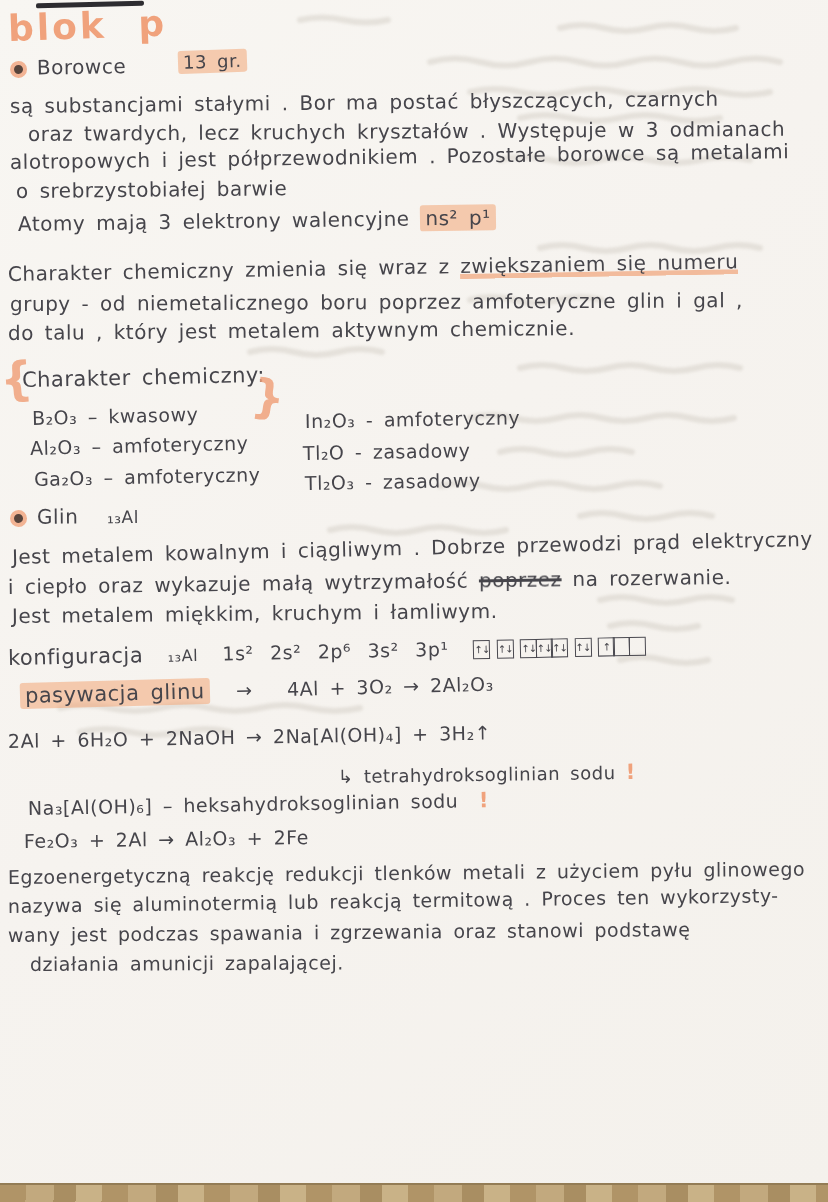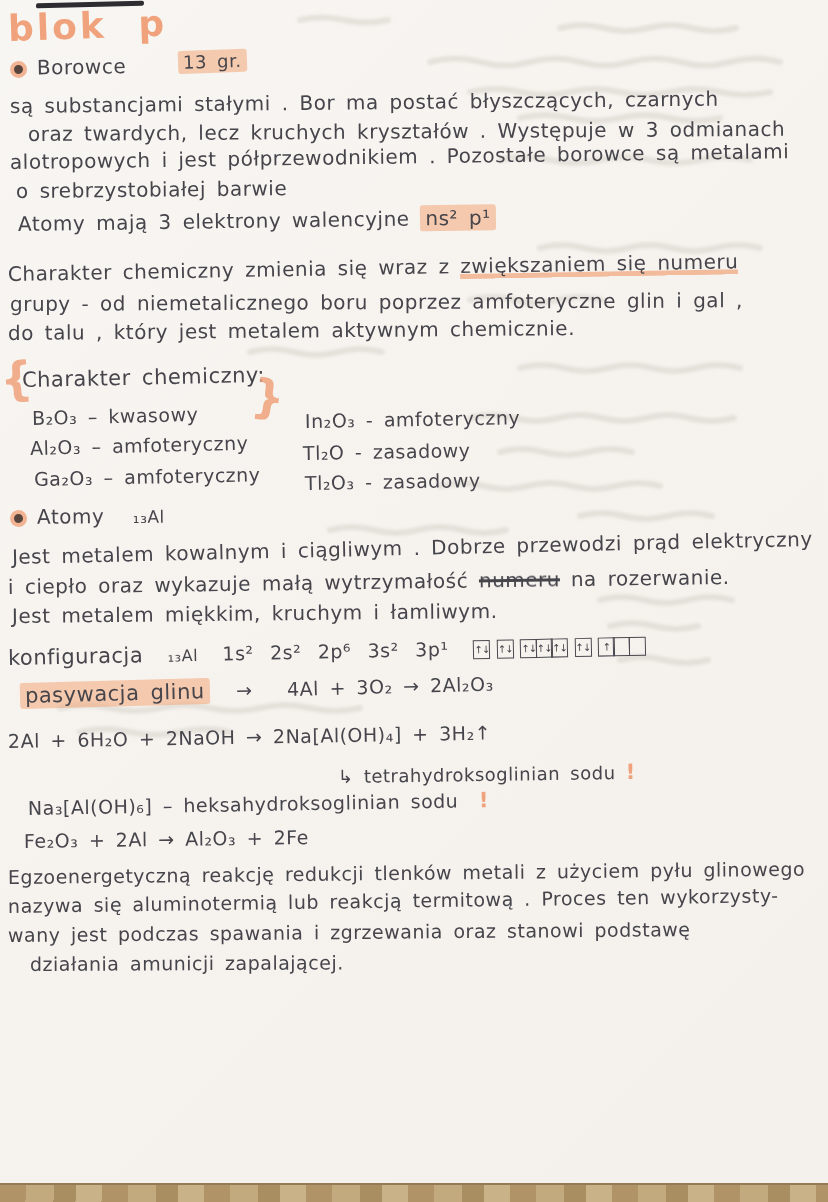--- a/index.html
+++ b/index.html
@@ -114,27 +114,27 @@
   <div class="brace" style="left:252px;top:370px;transform:rotate(8deg);">}</div>
 
   <div class="line" style="left:32px;top:407px;transform:rotate(-1.4deg);">B₂O₃ – kwasowy</div>
   <div class="line" style="left:30px;top:437px;transform:rotate(-1.4deg);">Al₂O₃ – amfoteryczny</div>
   <div class="line" style="left:34px;top:468px;transform:rotate(-1.2deg);">Ga₂O₃ – amfoteryczny</div>
   <div class="line" style="left:305px;top:410px;transform:rotate(-1deg);">In₂O₃ - amfoteryczny</div>
   <div class="line" style="left:303px;top:442px;transform:rotate(-1deg);">Tl₂O - zasadowy</div>
   <div class="line" style="left:305px;top:472px;transform:rotate(-1deg);">Tl₂O₃ - zasadowy</div>
 
   <div class="line" style="left:14px;top:505px;transform:rotate(-0.5deg);">
-    <span class="bullet"></span><span class="heading">Atomy</span>
+    <span class="bullet"></span><span class="heading">Glin</span>
     <span style="font-size:17px;margin-left:18px;">₁₃Al</span>
   </div>
 
   <div class="line" style="left:12px;top:545px;transform:rotate(-1.3deg);font-size:20px;">Jest  metalem  kowalnym  i  ciągliwym . Dobrze  przewodzi  prąd elektryczny</div>
   <div class="line" style="left:8px;top:575px;transform:rotate(-0.8deg);font-size:20px;">
-    <span>i ciepło  oraz  wykazuje  małą  wytrzymałość </span><span class="strike">numeru</span><span> na  rozerwanie.</span>
+    <span>i ciepło  oraz  wykazuje  małą  wytrzymałość </span><span class="strike">poprzez</span><span> na  rozerwanie.</span>
   </div>
   <div class="line" style="left:12px;top:604px;transform:rotate(-0.6deg);font-size:20px;">Jest metalem  miękkim, kruchym  i  łamliwym.</div>
 
   <div class="line" style="left:8px;top:646px;transform:rotate(-1.2deg);">
     <span style="font-size:21px;">konfiguracja</span>
     <span style="font-size:16px;margin-left:14px;">₁₃Al</span>
     <span style="margin-left:14px;word-spacing:10px;">1s²  2s²  2p⁶  3s²  3p¹</span>
     <span style="margin-left:16px;"><span class="obox-group">
           <span class="obox">↑↓</span>
         </span><span class="obox-group">

